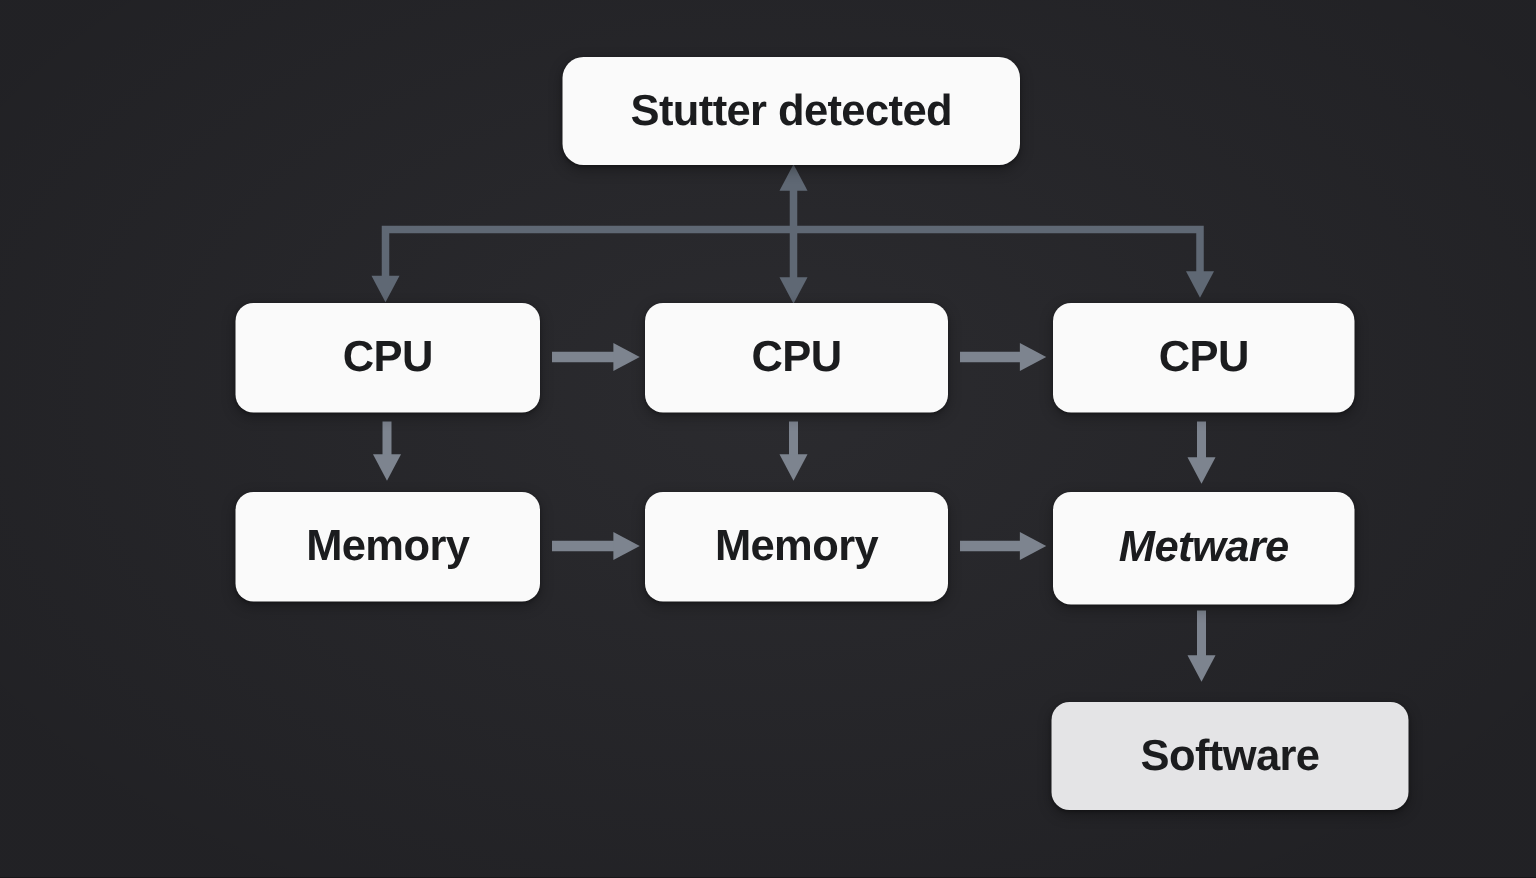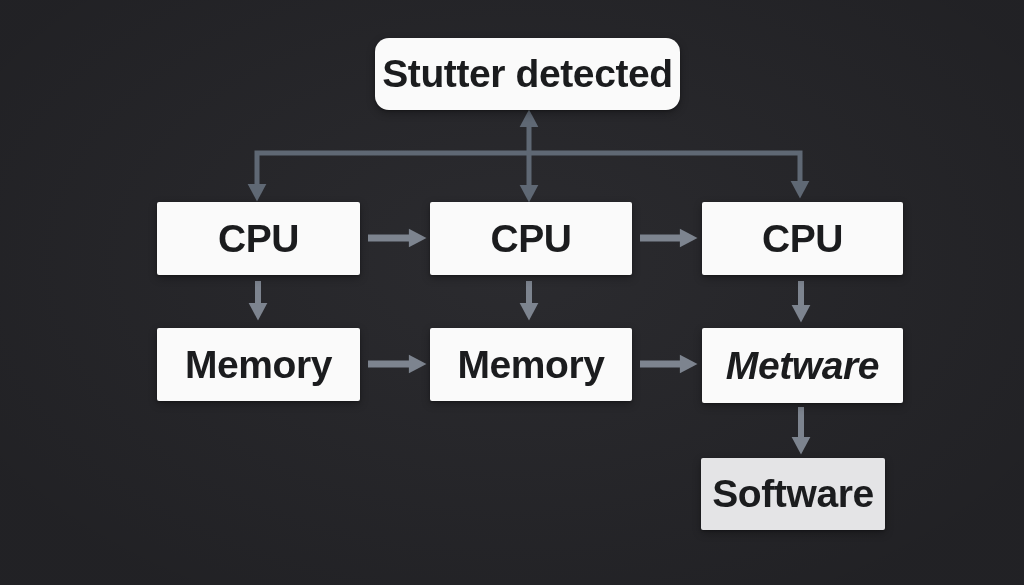--- a/index.html
+++ b/index.html
@@ -16,42 +16,42 @@
     background:
       radial-gradient(ellipse at 50% 45%, rgba(255,255,255,0.025), rgba(0,0,0,0.12) 85%),
       var(--background, #26262a);
   }
   .node {
     position: absolute;
     display: flex;
     align-items: center;
     justify-content: center;
     background: var(--node-fill, #fafafa);
-    border-radius: 2px;
+    border-radius: 12px;
     box-shadow: 0 3px 9px rgba(0,0,0,0.30), 0 1px 2px rgba(0,0,0,0.25);
   }
   .node .label {
     font-weight: 700;
-    font-size: 39px;
+    font-size: 29px;
     letter-spacing: -0.4px;
     color: var(--node-text, #1b1c1e);
     white-space: nowrap;
   }
   .node.muted {
     background: var(--node-fill-muted, #e4e4e6);
   }
   
   #node-root     { left: 375px; top: 38px;  width: 305px; height: 72px; border-radius: 14px; }
   #node-cpu1     { left: 157px; top: 202px; width: 203px; height: 73px; }
   #node-cpu2     { left: 430px; top: 202px; width: 202px; height: 73px; }
   #node-cpu3     { left: 702px; top: 202px; width: 201px; height: 73px; }
   #node-memory1  { left: 157px; top: 328px; width: 203px; height: 73px; }
   #node-memory2  { left: 430px; top: 328px; width: 202px; height: 73px; }
   #node-metware  { left: 702px; top: 328px; width: 201px; height: 75px; font-style: italic; }
-  #node-software { left: 701px; top: 458px; width: 184px; height: 72px; }
+  #node-software { left: 701px; top: 468px; width: 238px; height: 72px; }
 
   svg.wires {
     position: absolute;
     left: 0; top: 0;
     width: 1024px;
     height: 585px;
     pointer-events: none;
   }
   .wire-connector {
     stroke: var(--connector-color, #5f6874);

